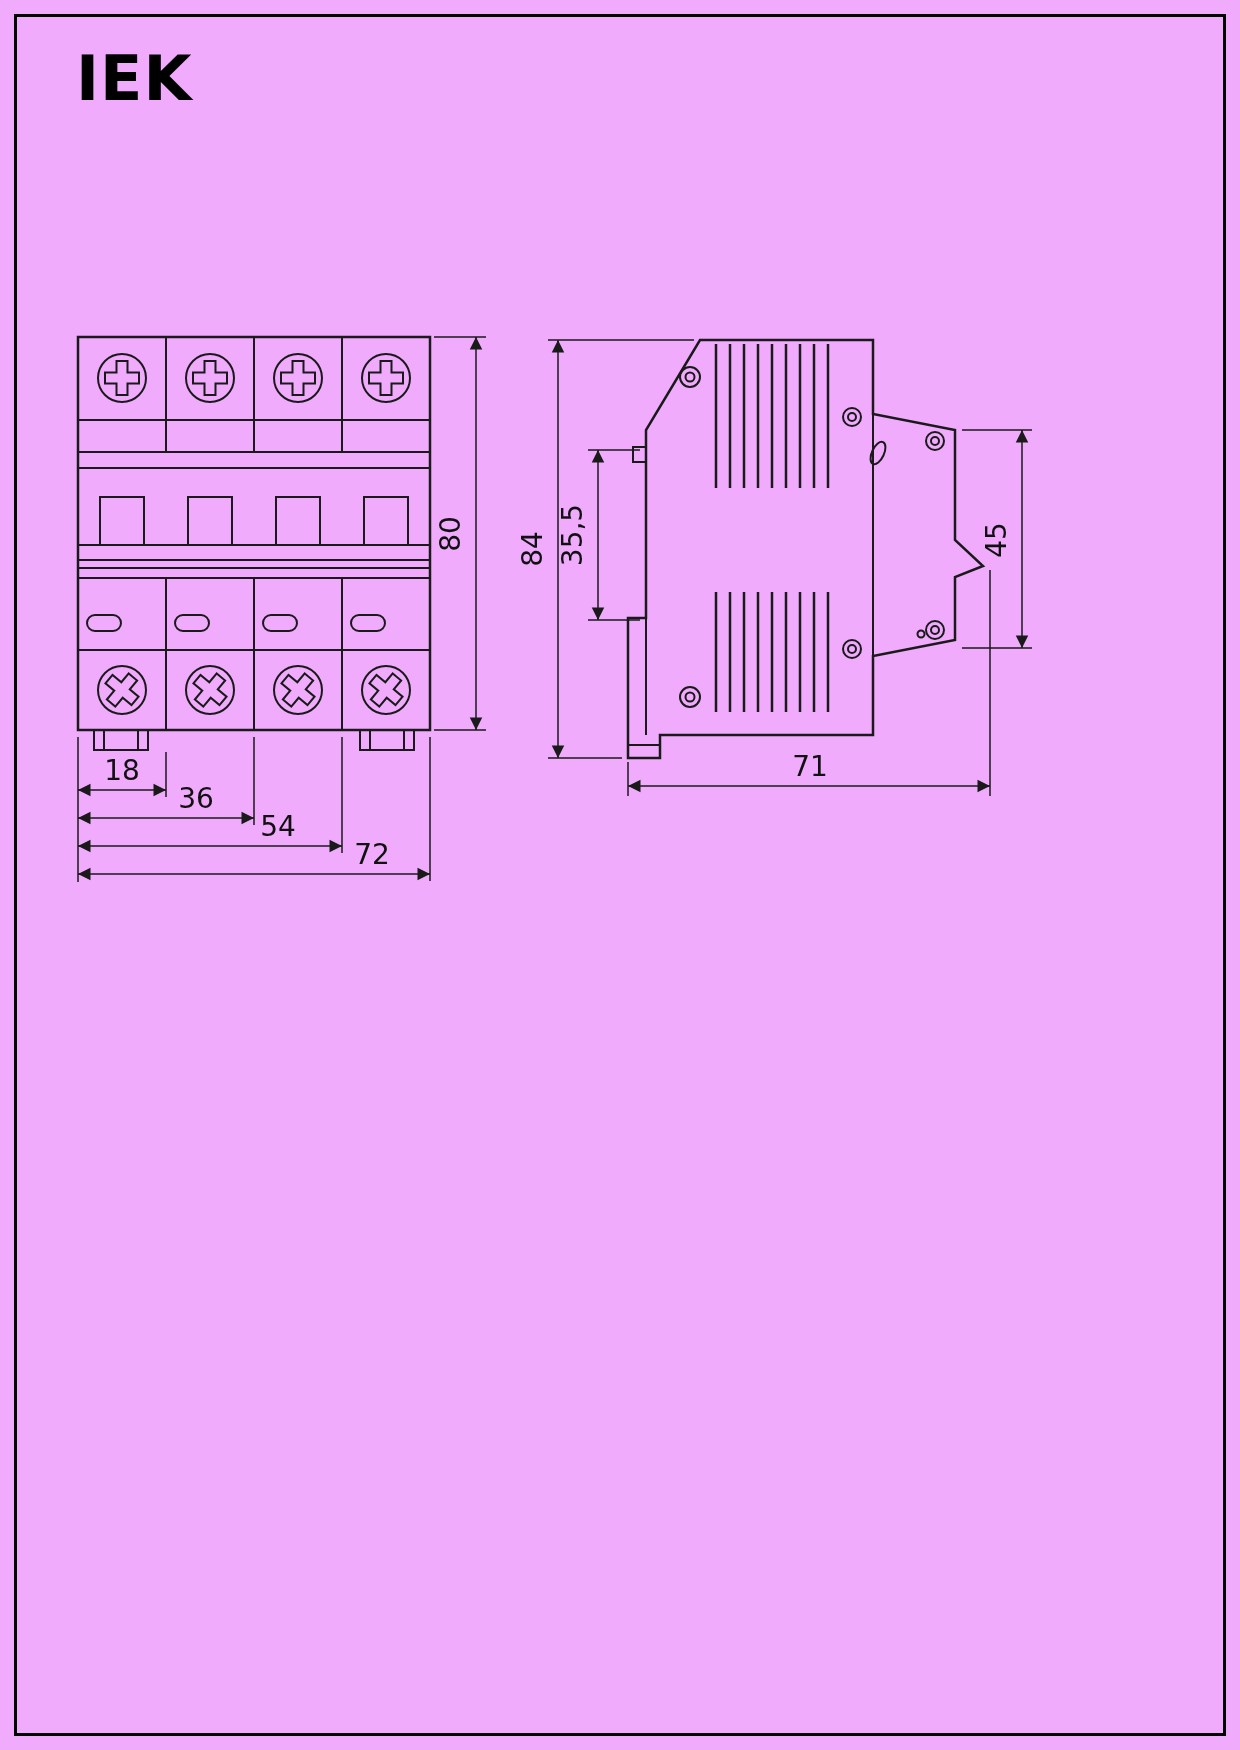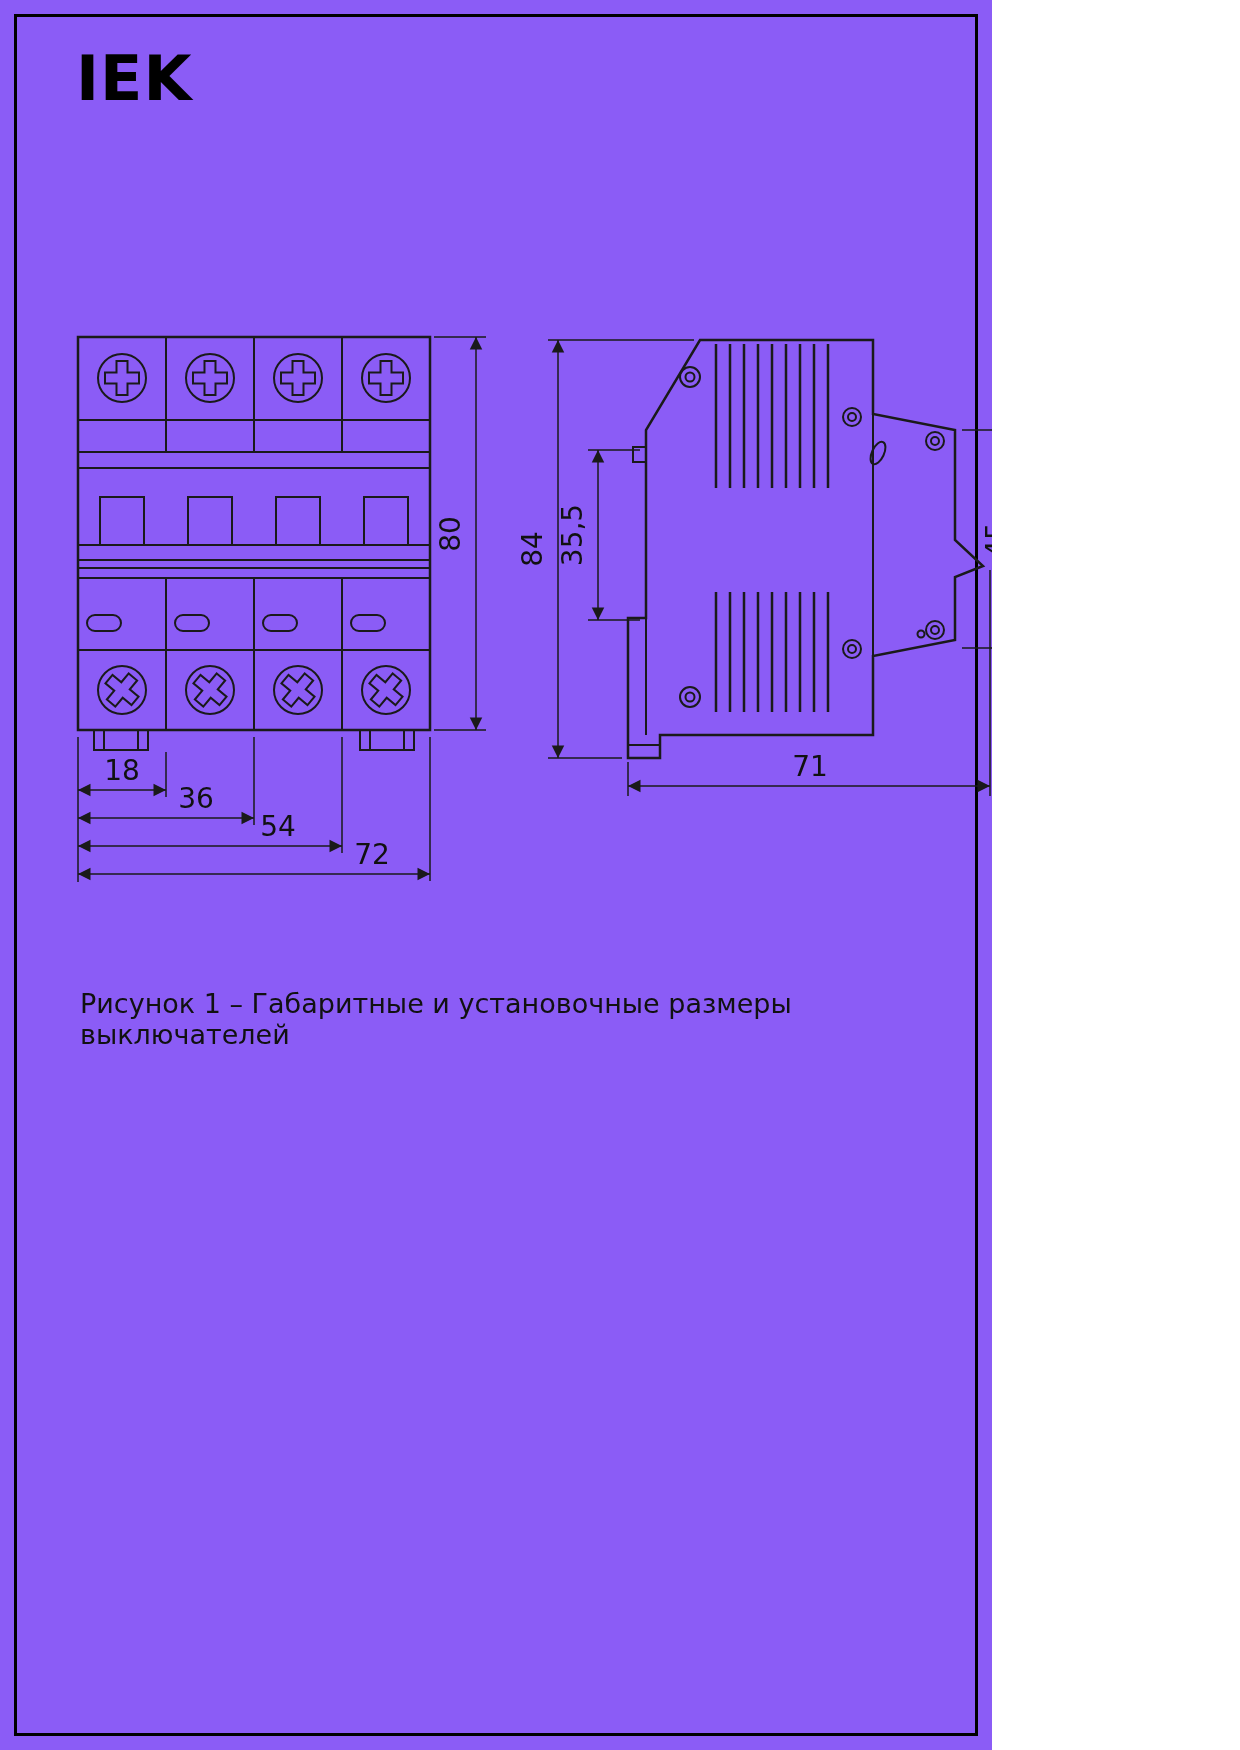--- a/index.html
+++ b/index.html
@@ -1,17 +1,17 @@
 <!DOCTYPE html>
 <html><head>
 <meta charset="utf-8">
 <style>
   html,body { margin:0; padding:0; background:#ffffff; }
   .page {
-    position:relative; width:992px; height:1750px; background:#8b5cf6;
+    position:relative; width:1240px; height:1750px; background:#f0abfc;
     font-family:"DejaVu Sans", sans-serif; overflow:hidden;
   }
   .frame { position:absolute; inset:14px; border:3px solid #000; }
   .logo {
     position:absolute; left:76px; top:42px;
     font-size:62px; font-weight:bold; color:#000; letter-spacing:1px;
   }
   .caption {
     position:absolute; left:80px; top:988px;
     font-size:27px; color:#111;
@@ -154,15 +154,14 @@
       </g>
 
       <g>
         <path class="ext" d="M628,762V796 M990,570V796"></path>
         <line class="dim" x1="628" y1="786" x2="990" y2="786" marker-start="url(#arr)" marker-end="url(#arr)"></line>
         <text x="810" y="776" text-anchor="middle">71</text>
       </g>
     </g>
   </svg>
 
-  <div class="caption">Рисунок 1 – Габаритные и установочные размеры выключателей</div>
 
 </div>
 
 </body></html>

